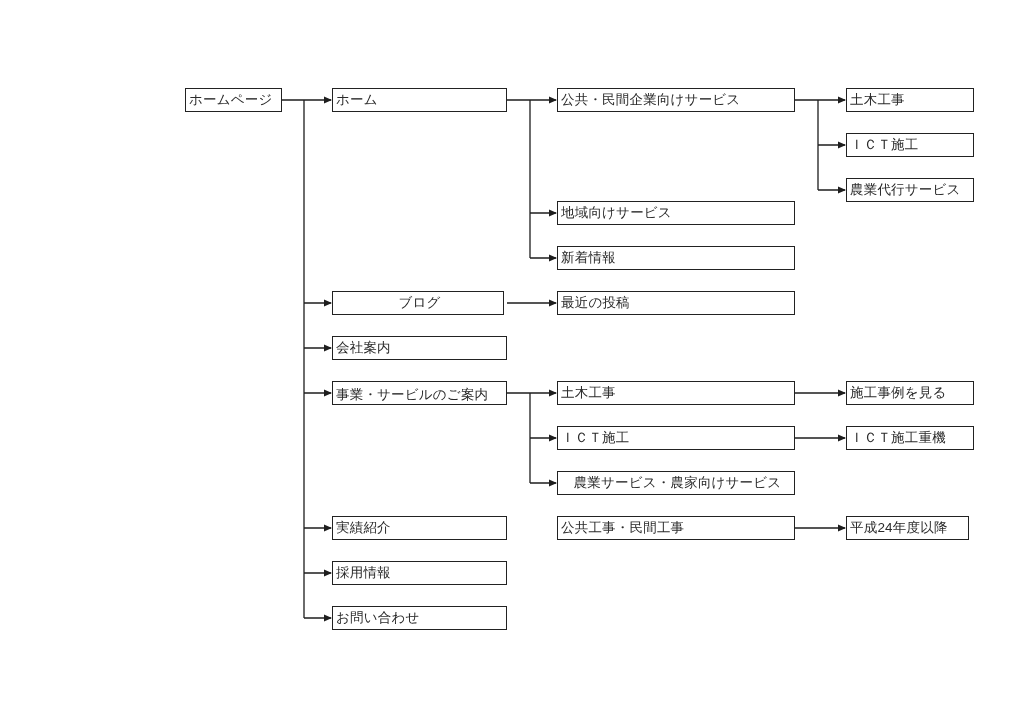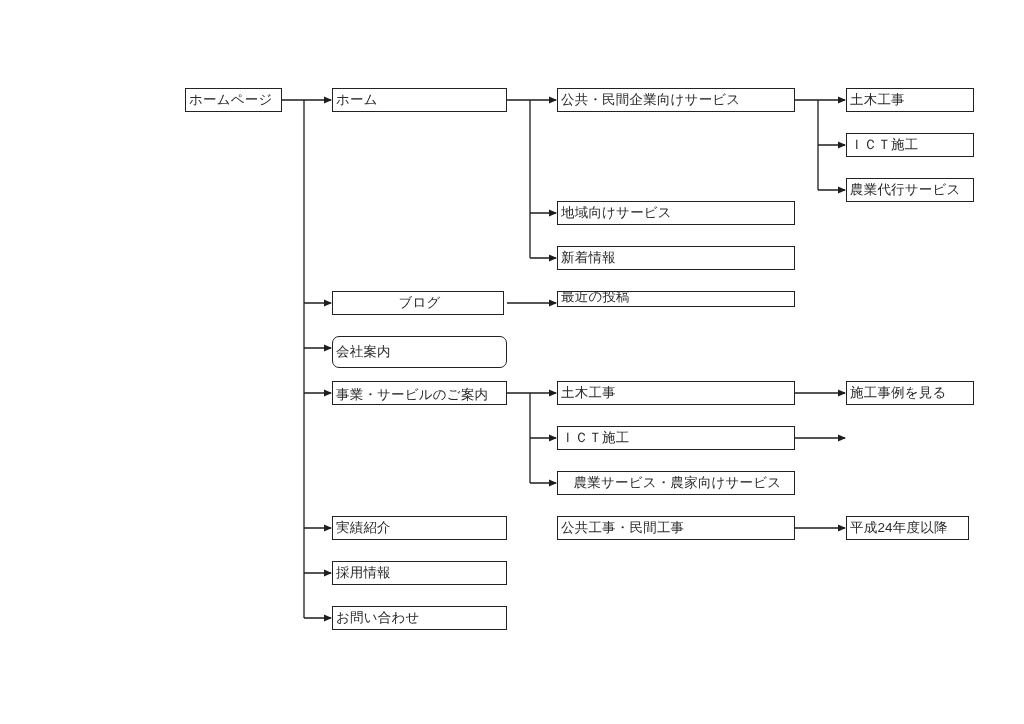--- a/index.html
+++ b/index.html
@@ -57,21 +57,21 @@
 
 <div class="node" style="left: 130px; top: 88px; width: 97px; height: 24px;">
       <span>ホームページ</span>
     </div>
     <div class="node" style="left: 277px; top: 88px; width: 175px; height: 24px;">
       <span>ホーム</span>
     </div>
     <div class="node" style="left: 277px; top: 291px; width: 172px; height: 24px; justify-content: center;">
       <span>ブログ</span>
     </div>
-    <div class="node" style="left: 277px; top: 336px; width: 175px; height: 32px; border-radius: 7px;">
+    <div class="node" style="left: 277px; top: 336px; width: 175px; height: 24px;">
       <span>会社案内</span>
     </div>
     <div class="node" style="left: 277px; top: 381px; width: 175px; height: 24px; align-items: flex-end;">
       <span>事業・サービルのご案内</span>
     </div>
     <div class="node" style="left: 277px; top: 516px; width: 175px; height: 24px;">
       <span>実績紹介</span>
     </div>
     <div class="node" style="left: 277px; top: 561px; width: 175px; height: 24px;">
       <span>採用情報</span>
@@ -81,21 +81,21 @@
     </div>
     <div class="node" style="left: 277px; top: 606px; width: 175px; height: 24px;">
       <span>お問い合わせ</span>
     </div>
     <div class="node" style="left: 502px; top: 201px; width: 238px; height: 24px;">
       <span>地域向けサービス</span>
     </div>
     <div class="node" style="left: 502px; top: 246px; width: 238px; height: 24px;">
       <span>新着情報</span>
     </div>
-    <div class="node" style="left: 502px; top: 291px; width: 238px; height: 16px; align-items: flex-end;">
+    <div class="node" style="left: 502px; top: 291px; width: 238px; height: 24px;">
       <span>最近の投稿</span>
     </div>
     <div class="node" style="left: 502px; top: 381px; width: 238px; height: 24px;">
       <span>土木工事</span>
     </div>
     <div class="node" style="left: 502px; top: 426px; width: 238px; height: 24px;">
       <span>ＩＣＴ施工</span>
     </div>
     <div class="node" style="left: 502px; top: 471px; width: 238px; height: 24px; justify-content: center;">
       <span>農業サービス・農家向けサービス</span>
@@ -108,16 +108,19 @@
     </div>
     <div class="node" style="left: 791px; top: 133px; width: 128px; height: 24px;">
       <span>ＩＣＴ施工</span>
     </div>
     <div class="node" style="left: 791px; top: 178px; width: 128px; height: 24px;">
       <span>農業代行サービス</span>
     </div>
     <div class="node" style="left: 791px; top: 381px; width: 128px; height: 24px;">
       <span>施工事例を見る</span>
     </div>
+    <div class="node" style="left: 791px; top: 426px; width: 128px; height: 24px;">
+      <span>ＩＣＴ施工重機</span>
+    </div>
     <div class="node" style="left: 791px; top: 516px; width: 123px; height: 24px;">
       <span>平成24年度以降</span>
     </div>
   </div>
 
 </body></html>

